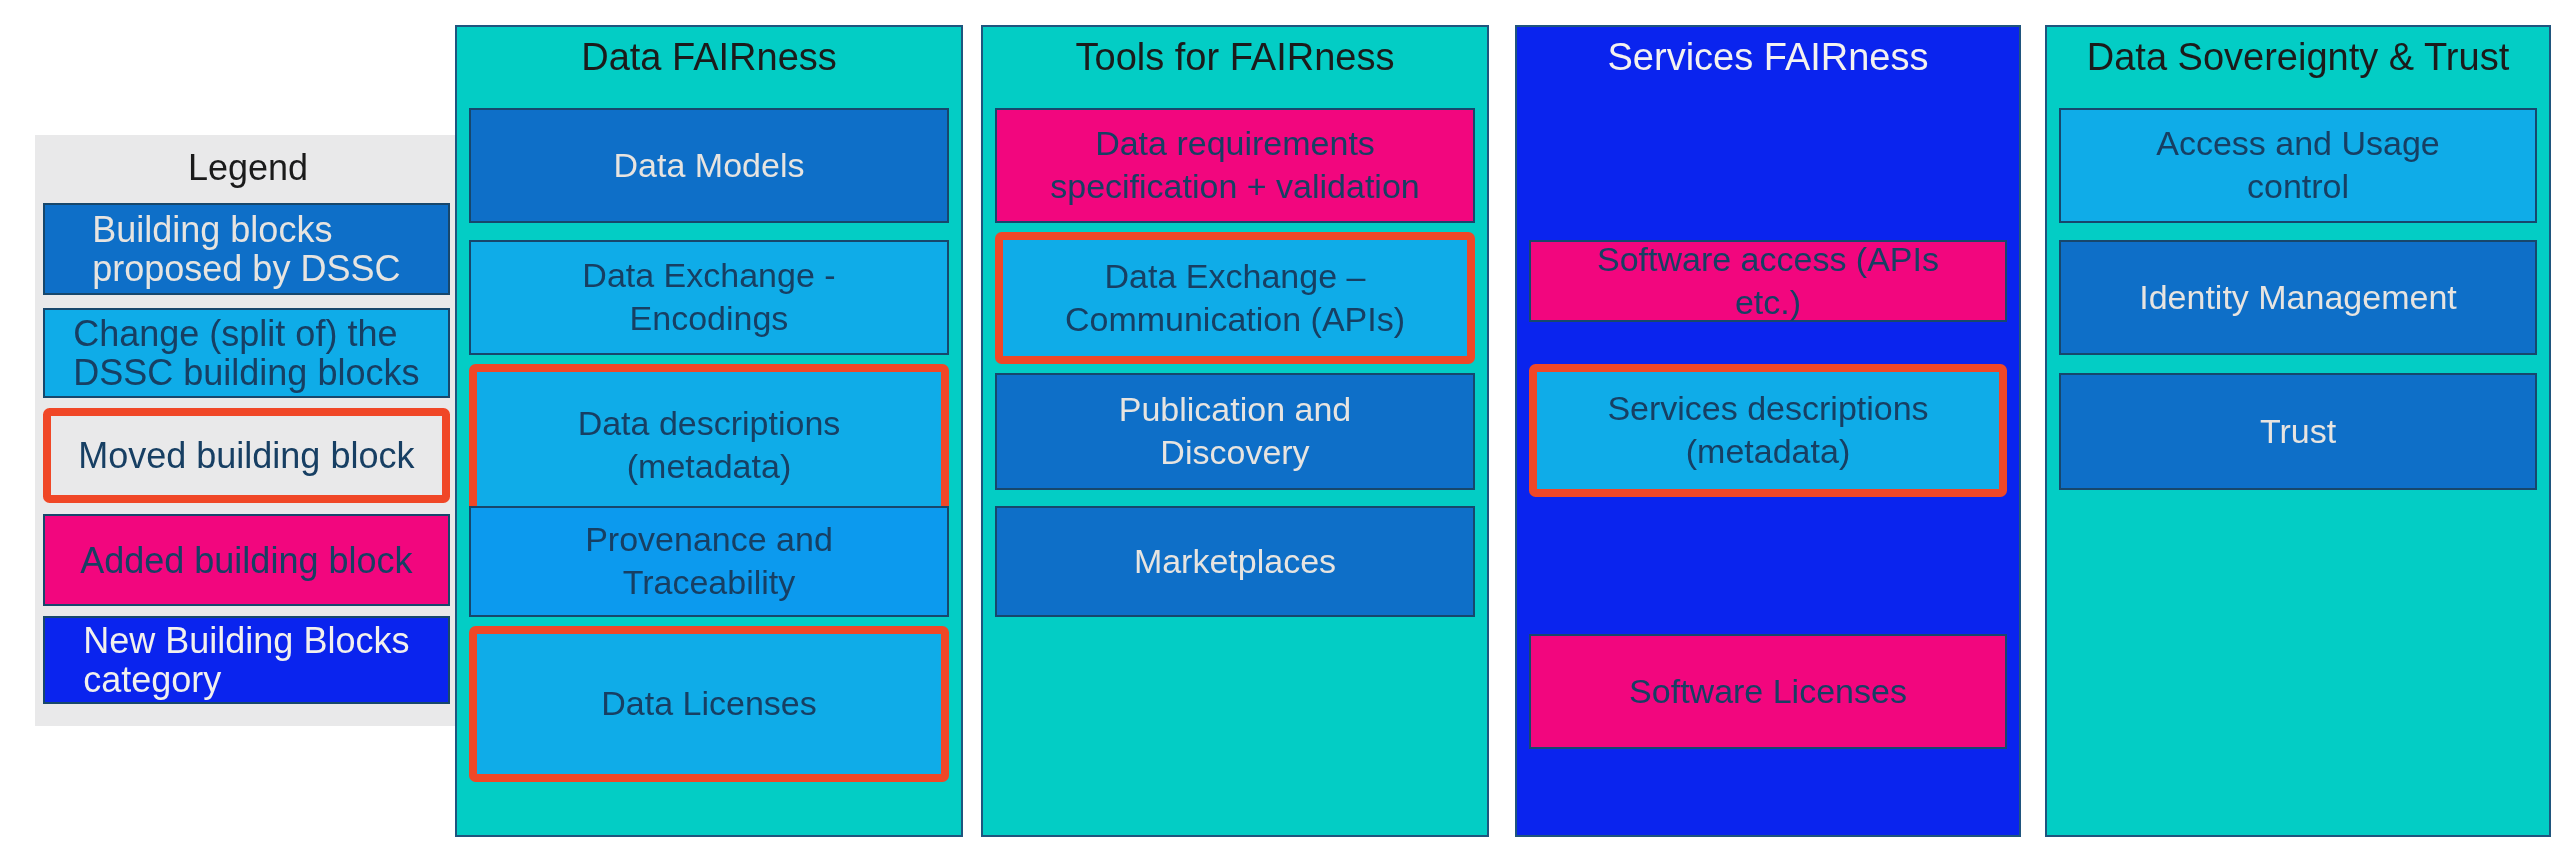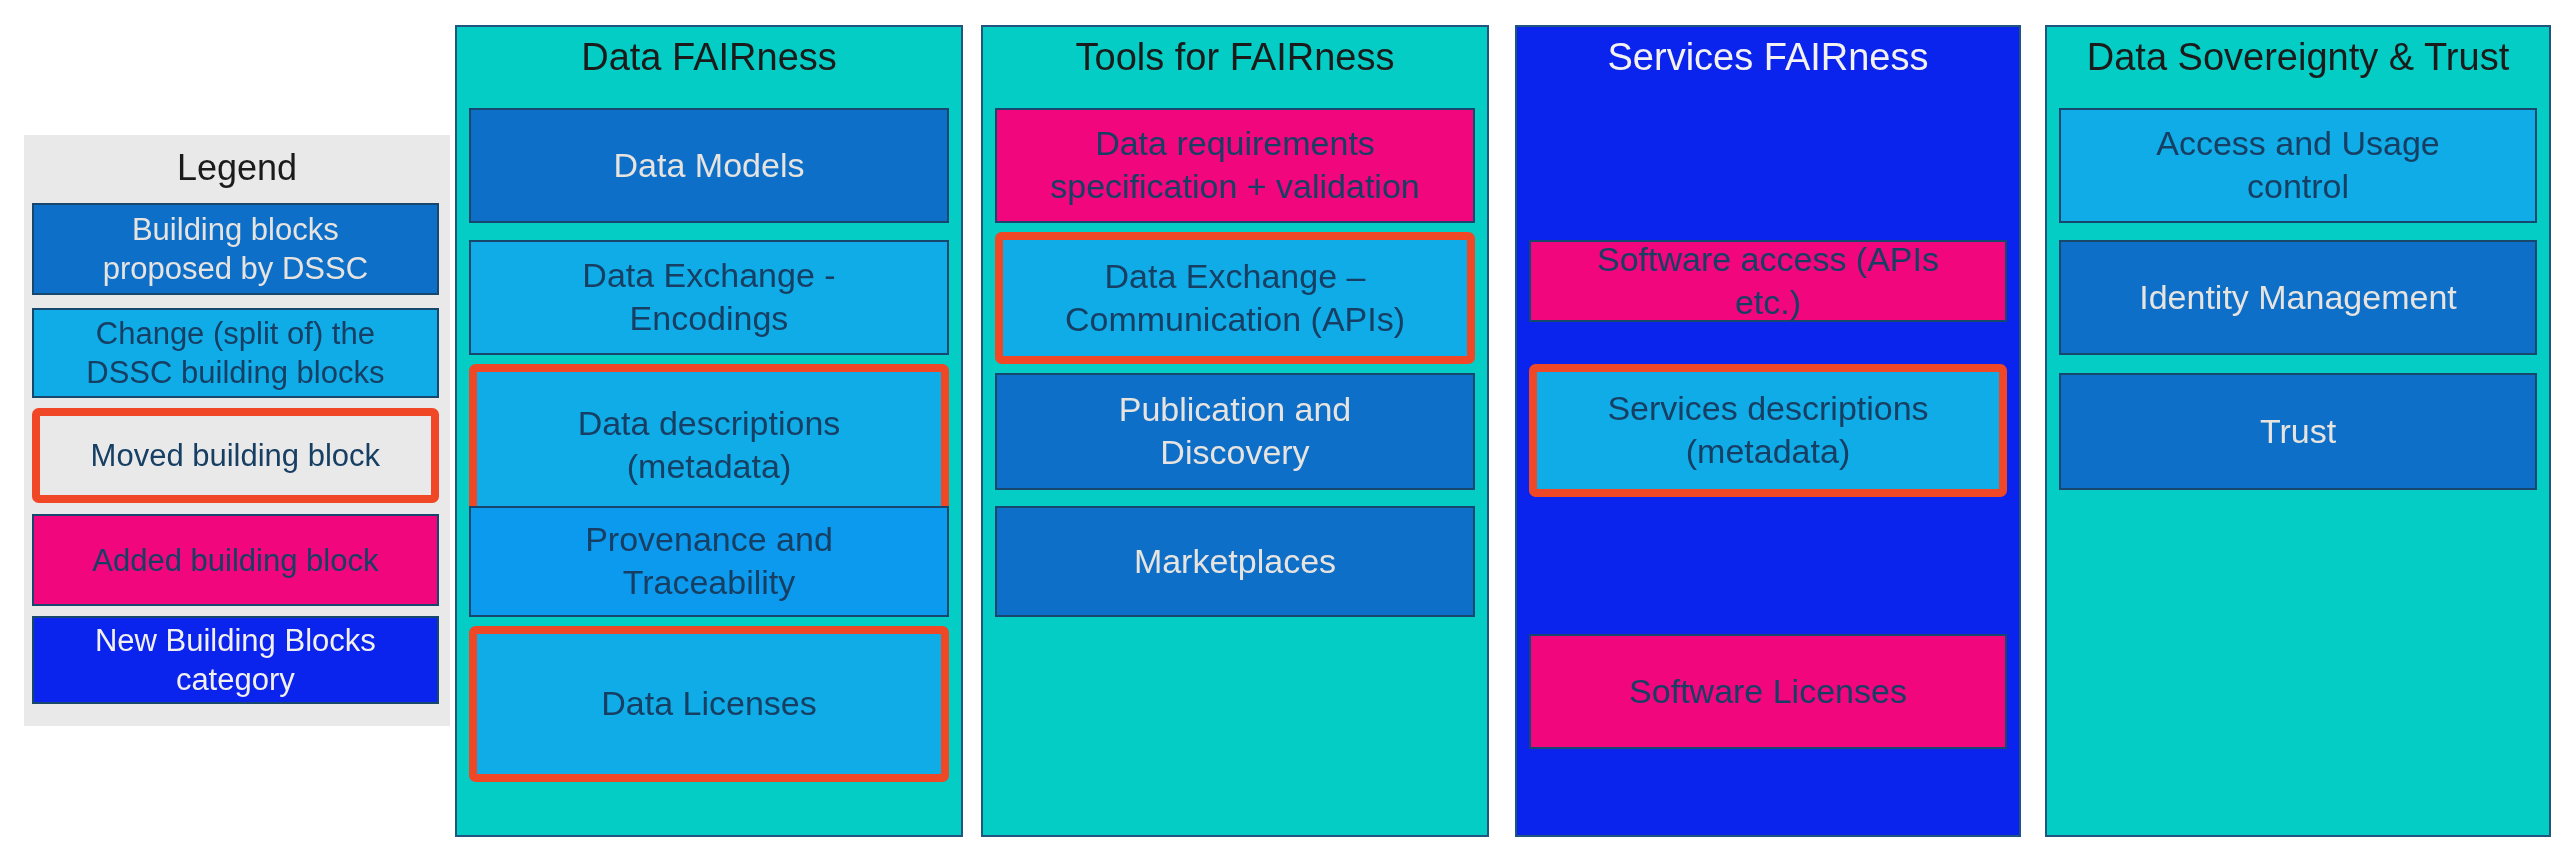--- a/index.html
+++ b/index.html
@@ -8,38 +8,38 @@
     width: 2576px;
     height: 846px;
     background: #ffffff;
     font-family: "Liberation Sans", sans-serif;
     overflow: hidden;
   }
 
   
   .legend {
     position: absolute;
-    left: 24px; top: 135px;
+    left: 35px; top: 135px;
     width: 426px; height: 591px;
     background: #E9E9EA;
   }
   .legend-title {
     position: absolute;
     top: 11.5px; left: 0; right: 0;
     text-align: center;
     font-size: 36px;
     color: #1b1b1b;
   }
   .litem {
     position: absolute;
     left: 8.2px; right: 11.5px;
     box-sizing: border-box;
     display: flex; align-items: center; justify-content: center;
-    text-align: center;
-    font-size: 31px; line-height: 39px;
+    text-align: left;
+    font-size: 36px; line-height: 39px;
     white-space: pre-line;
   }
   .li-0 { top: 68px;  height: 92px; }
   .li-1 { top: 173px; height: 90px; }
   .li-2 { top: 273px; height: 95px; }
   .li-3 { top: 379px; height: 92px; }
   .li-4 { top: 481px; height: 88px; }
 
   
   .style-dark-blue  { background: #0E6FC8; border: 2.5px solid #17476C; color: #E7E4E0; }

